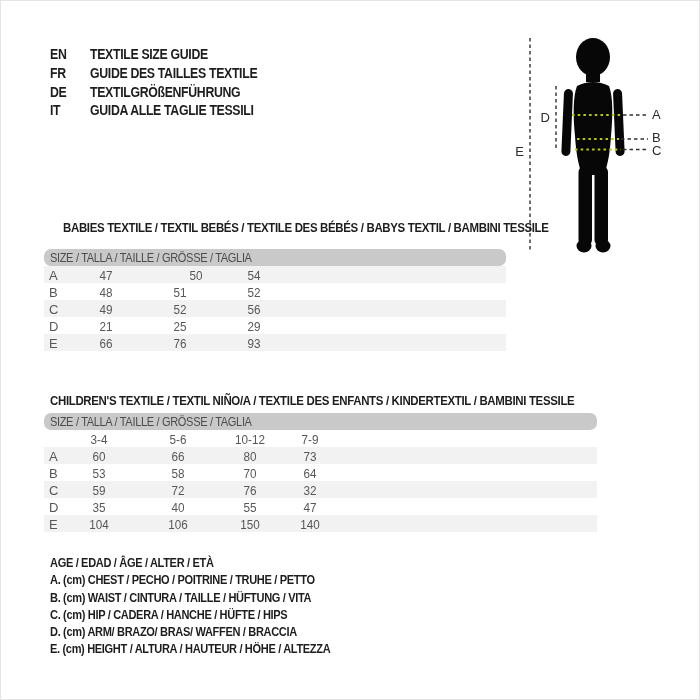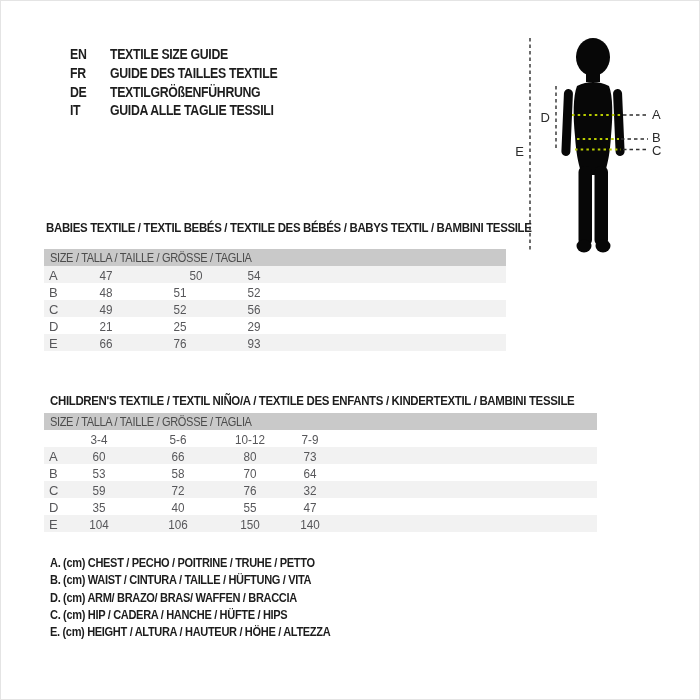--- a/index.html
+++ b/index.html
@@ -1,35 +1,35 @@
 <!DOCTYPE html>
 <html><head>
 <meta charset="utf-8">
 <style>
   html,body{margin:0;padding:0;background:#fff;}
   .canvas{position:relative;width:700px;height:700px;background:#ffffff;overflow:hidden;
           font-family:"Liberation Sans",sans-serif;box-shadow:inset 0 0 0 1px #e4e4e4;}
   .cond{display:inline-block;transform:scaleX(0.85);transform-origin:0 50%;letter-spacing:-0.4px;white-space:nowrap;}
 
   
-  .lang-list{position:absolute;left:50px;top:45px;margin-left:20px;}
+  .lang-list{position:absolute;left:50px;top:45px;}
   .lang-row{display:flex;height:18.7px;align-items:center;}
   .lang-code{width:40px;font-weight:700;font-size:14.5px;color:#1d1d1d;}
   .lang-label{font-weight:700;font-size:14.5px;color:#1d1d1d;}
 
   
   .figure{position:absolute;left:500px;top:25px;}
   .dark-dash{stroke:#2f2f2f;stroke-width:1.4;stroke-dasharray:3.5 3;fill:none;}
   .green-dot{stroke-width:2.2;stroke-dasharray:2.5 3.2;fill:none;}
   .fig-label{font-size:13px;fill:#2b2b2b;font-family:"Liberation Sans",sans-serif;}
 
   
   .sec-title{position:absolute;font-size:13.5px;font-weight:700;color:#1d1d1d;line-height:14px;white-space:nowrap;}
   .s-table{position:absolute;left:44px;}
-  .size-bar{height:17px;background:#c9c9c9;}
+  .size-bar{height:17px;background:#c9c9c9;border-radius:7px;}
   .size-bar span{display:block;padding-left:7px;font-size:13px;line-height:17px;color:#4c4c4c;}
   .t-row{position:relative;height:17px;}
   .striped{background:#f2f2f2;}
   .rlabel{position:absolute;left:5px;top:50%;transform:translateY(-50%);font-size:13px;color:#57575a;}
   .cell{position:absolute;top:50%;transform:translate(-50%,-50%) scaleX(0.9);font-size:13px;color:#57575a;white-space:nowrap;}
 
   
   .legend{position:absolute;left:50px;top:554px;}
   .legend-line{font-size:13px;font-weight:700;color:#1d1d1d;line-height:17.3px;white-space:nowrap;}
 </style>
@@ -77,21 +77,21 @@
     <line class="dark-dash" x1="621" y1="139" x2="648" y2="139"></line>
     <line class="green-dot" stroke="#b8cc00" x1="575" y1="149.5" x2="621" y2="149.5"></line>
     <line class="dark-dash" x1="623" y1="149.5" x2="648" y2="149.5"></line>
     <text class="fig-label" x="652" y="119">A</text>
     <text class="fig-label" x="652" y="142">B</text>
     <text class="fig-label" x="652" y="154.5">C</text>
     <text class="fig-label" x="550" y="122" text-anchor="end">D</text>
     <text class="fig-label" x="524" y="156" text-anchor="end">E</text>
   </svg>
 
-  <div class="sec-title" style="left:35px;top:221px;padding-left:11px;">
+  <div class="sec-title" style="left:52px;top:221px;padding-left:11px;">
     <span class="cond">BABIES TEXTILE / TEXTIL BEBÉS / TEXTILE DES BÉBÉS / BABYS TEXTIL  / BAMBINI TESSILE</span>
   </div>
   <div class="s-table" style="top:249px;width:462px;">
     <div class="size-bar">
       <span class="cond">SIZE / TALLA / TAILLE / GRÖSSE / TAGLIA</span>
     </div>
     <div class="t-row striped">
       <span class="rlabel">A</span>
       <span class="cell" style="left:62px">47</span>
       <span class="cell" style="left:152px">50</span>
@@ -167,20 +167,21 @@
     <div class="t-row striped">
       <span class="rlabel">E</span>
       <span class="cell" style="left:55px">104</span>
       <span class="cell" style="left:134px">106</span>
       <span class="cell" style="left:206px">150</span>
       <span class="cell" style="left:266px">140</span>
     </div>
   </div>
 
   <div class="legend">
+    <div class="legend-line"><span class="cond">AGE / EDAD / ÂGE / ALTER / ETÀ</span></div>
     <div class="legend-line"><span class="cond">A. (cm) CHEST / PECHO / POITRINE / TRUHE / PETTO</span></div>
     <div class="legend-line"><span class="cond">B. (cm) WAIST / CINTURA / TAILLE / HÜFTUNG / VITA</span></div>
+    <div class="legend-line"><span class="cond">C. (cm) HIP / CADERA / HANCHE / HÜFTE / HIPS</span></div>
     <div class="legend-line"><span class="cond">D. (cm) ARM/ BRAZO/ BRAS/ WAFFEN / BRACCIA</span></div>
-    <div class="legend-line"><span class="cond">C. (cm) HIP / CADERA / HANCHE / HÜFTE / HIPS</span></div>
     <div class="legend-line"><span class="cond">E. (cm) HEIGHT / ALTURA / HAUTEUR / HÖHE / ALTEZZA</span></div>
   </div>
 
 </div>
 
 </body></html>

